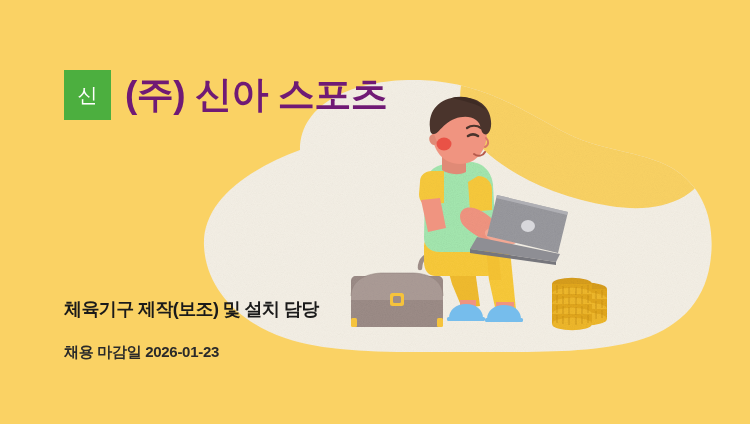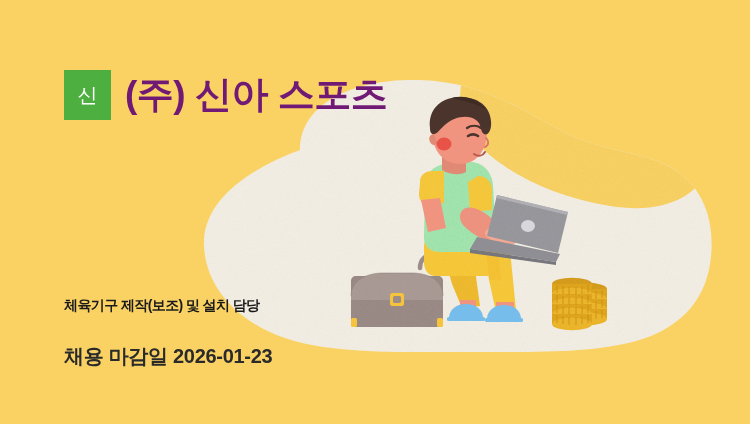--- a/index.html
+++ b/index.html
@@ -54,31 +54,31 @@
     font-weight: bold;
     color: #701a75;
     line-height: 1.05;
     white-space: nowrap;
     letter-spacing: -0.5px;
   }
   .job-title {
     position: absolute;
     left: 64px;
     top: 297px;
-    font-size: 14px;
+    font-size: 18px;
     font-weight: bold;
     color: #1a1a1a;
     white-space: nowrap;
     letter-spacing: -0.6px;
   }
   .deadline {
     position: absolute;
     left: 64px;
     top: 343px;
-    font-size: 20px;
+    font-size: 15px;
     font-weight: bold;
     color: #2a2a2a;
     white-space: nowrap;
     letter-spacing: -0.3px;
   }
 </style>
 </head>
 <body>
 
 <div id="banner">

